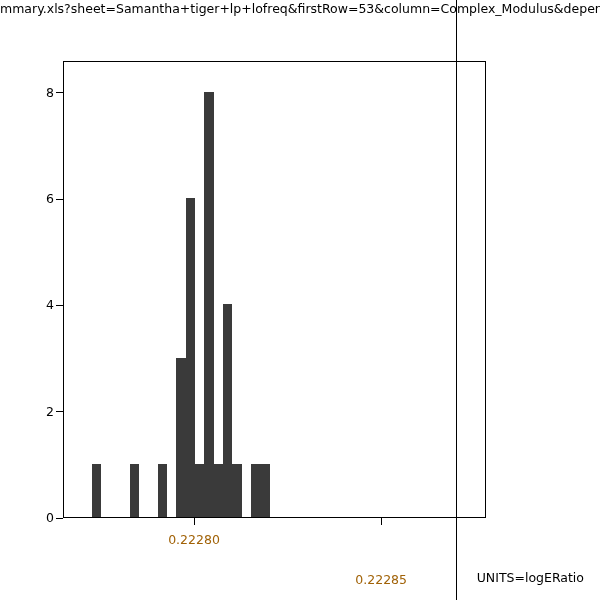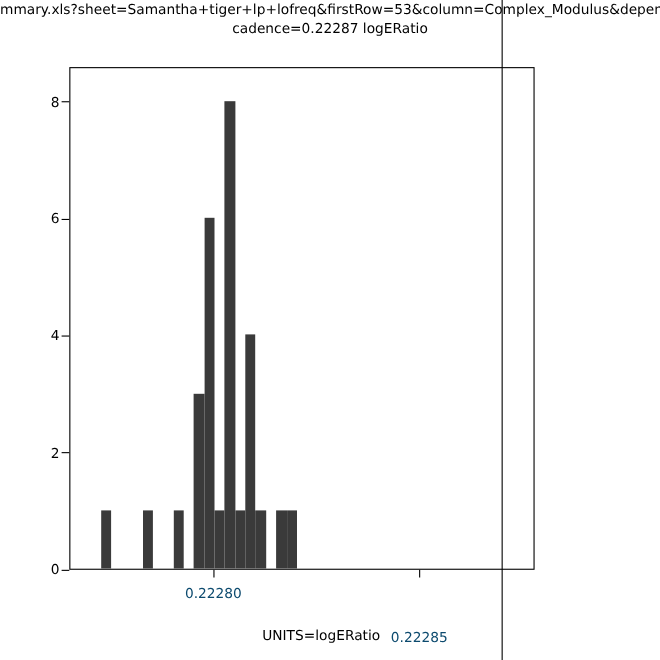--- a/index.html
+++ b/index.html
@@ -83,54 +83,53 @@
     right: 0;
     top: 50%;
     margin-top: -0.5px;
     width: 7px;
     height: 1px;
     background: #000;
   }
   .xtick {
     position: absolute;
     font-size: 12.5px;
-    color: #0c4a6e;
+    color: #a16207;
     text-align: center;
     transform: translateX(-50%);
   }
   .xtickmark {
     position: absolute;
     width: 1px;
     height: 7px;
     background: #000;
   }
   .xlabel {
     position: absolute;
     width: 584px;
     left: 0;
-    text-align: center;
+    text-align: right;
     font-size: 12.5px;
     color: #000;
   }
   .vline {
     position: absolute;
     top: 0;
     width: 1px;
     height: 600px;
     background: #000;
   }
 </style>
 </head>
 <body>
 
 <div id="root">
 
   <div class="title-block">
     <div class="title-line l1">mmary.xls?sheet=Samantha+tiger+lp+lofreq&amp;firstRow=53&amp;column=Complex_Modulus&amp;depend</div>
-    <div class="title-line l2">cadence=0.22287 logERatio</div>
   </div>
 
   <div class="plot-area">
     <div class="bars" id="bars">
         <div class="bar" style="left: 28.0752px; width: 9.35841px; height: 53.1395px; background: rgb(58, 58, 58);"></div>
         <div class="bar" style="left: 65.5088px; width: 9.35841px; height: 53.1395px; background: rgb(58, 58, 58);"></div>
         <div class="bar" style="left: 93.5841px; width: 9.35841px; height: 53.1395px; background: rgb(58, 58, 58);"></div>
         <div class="bar" style="left: 112.301px; width: 9.35841px; height: 159.419px; background: rgb(58, 58, 58);"></div>
         <div class="bar" style="left: 121.659px; width: 9.35841px; height: 318.837px; background: rgb(58, 58, 58);"></div>
         <div class="bar" style="left: 131.018px; width: 9.35841px; height: 53.1395px; background: rgb(58, 58, 58);"></div>

